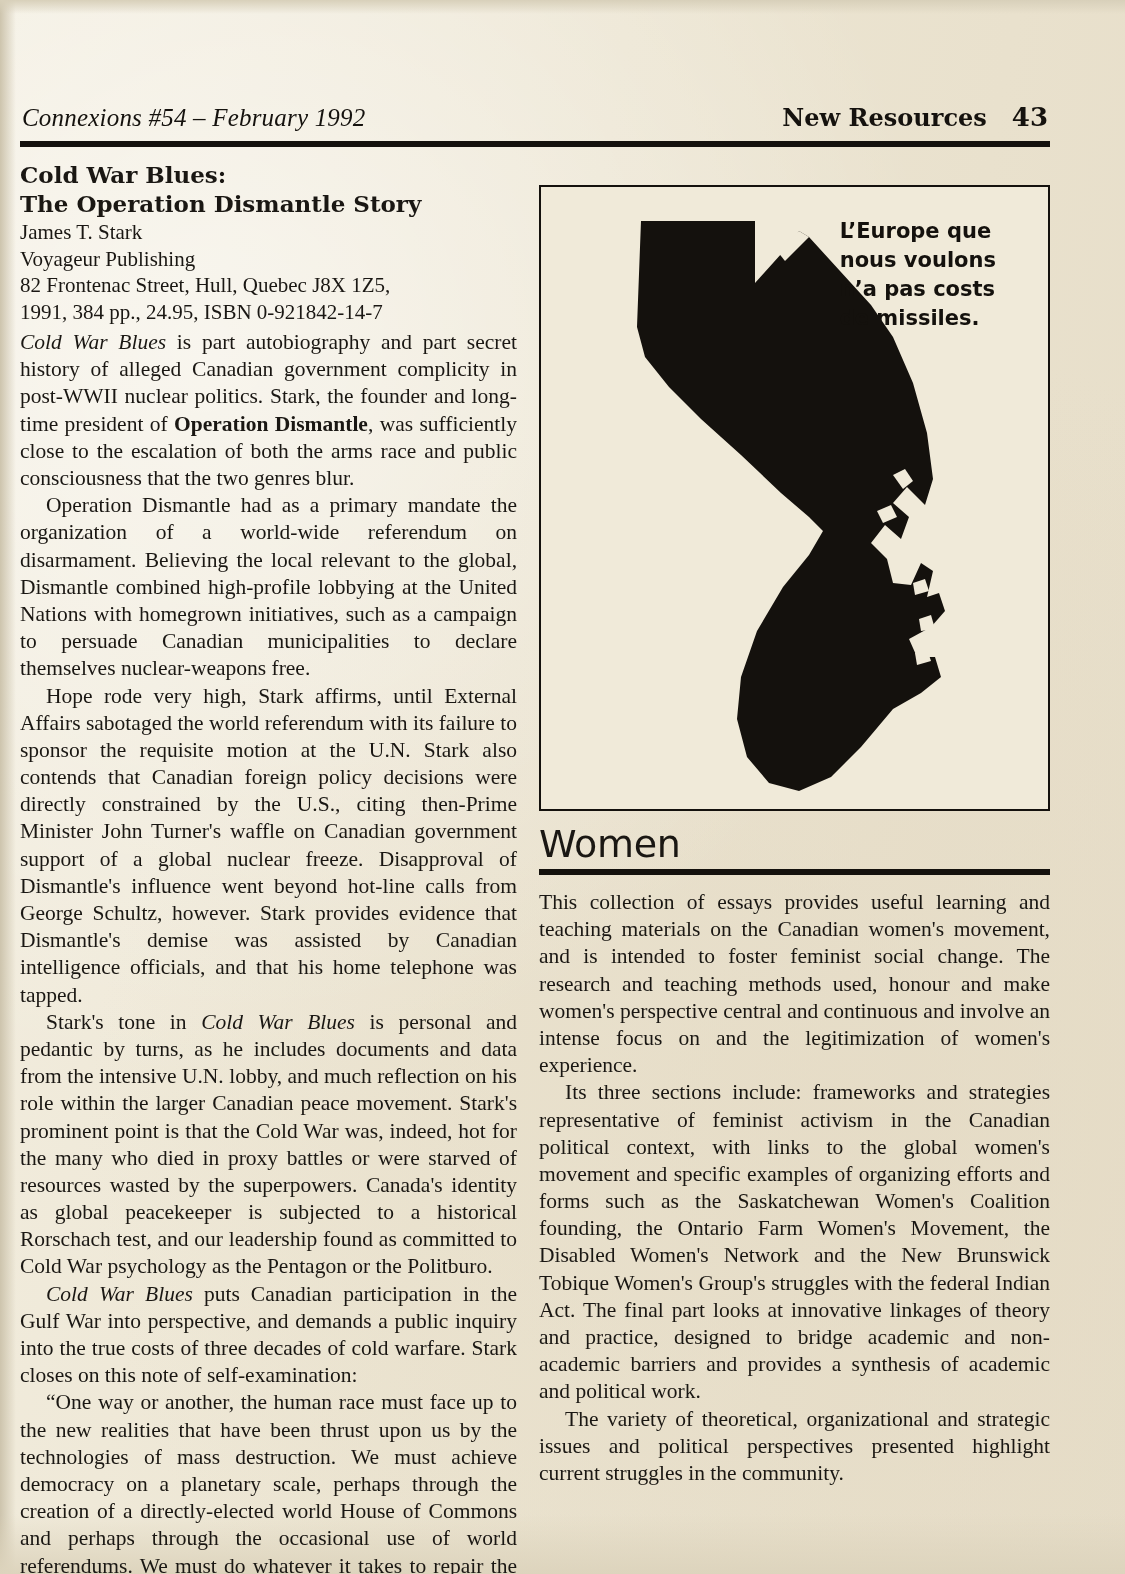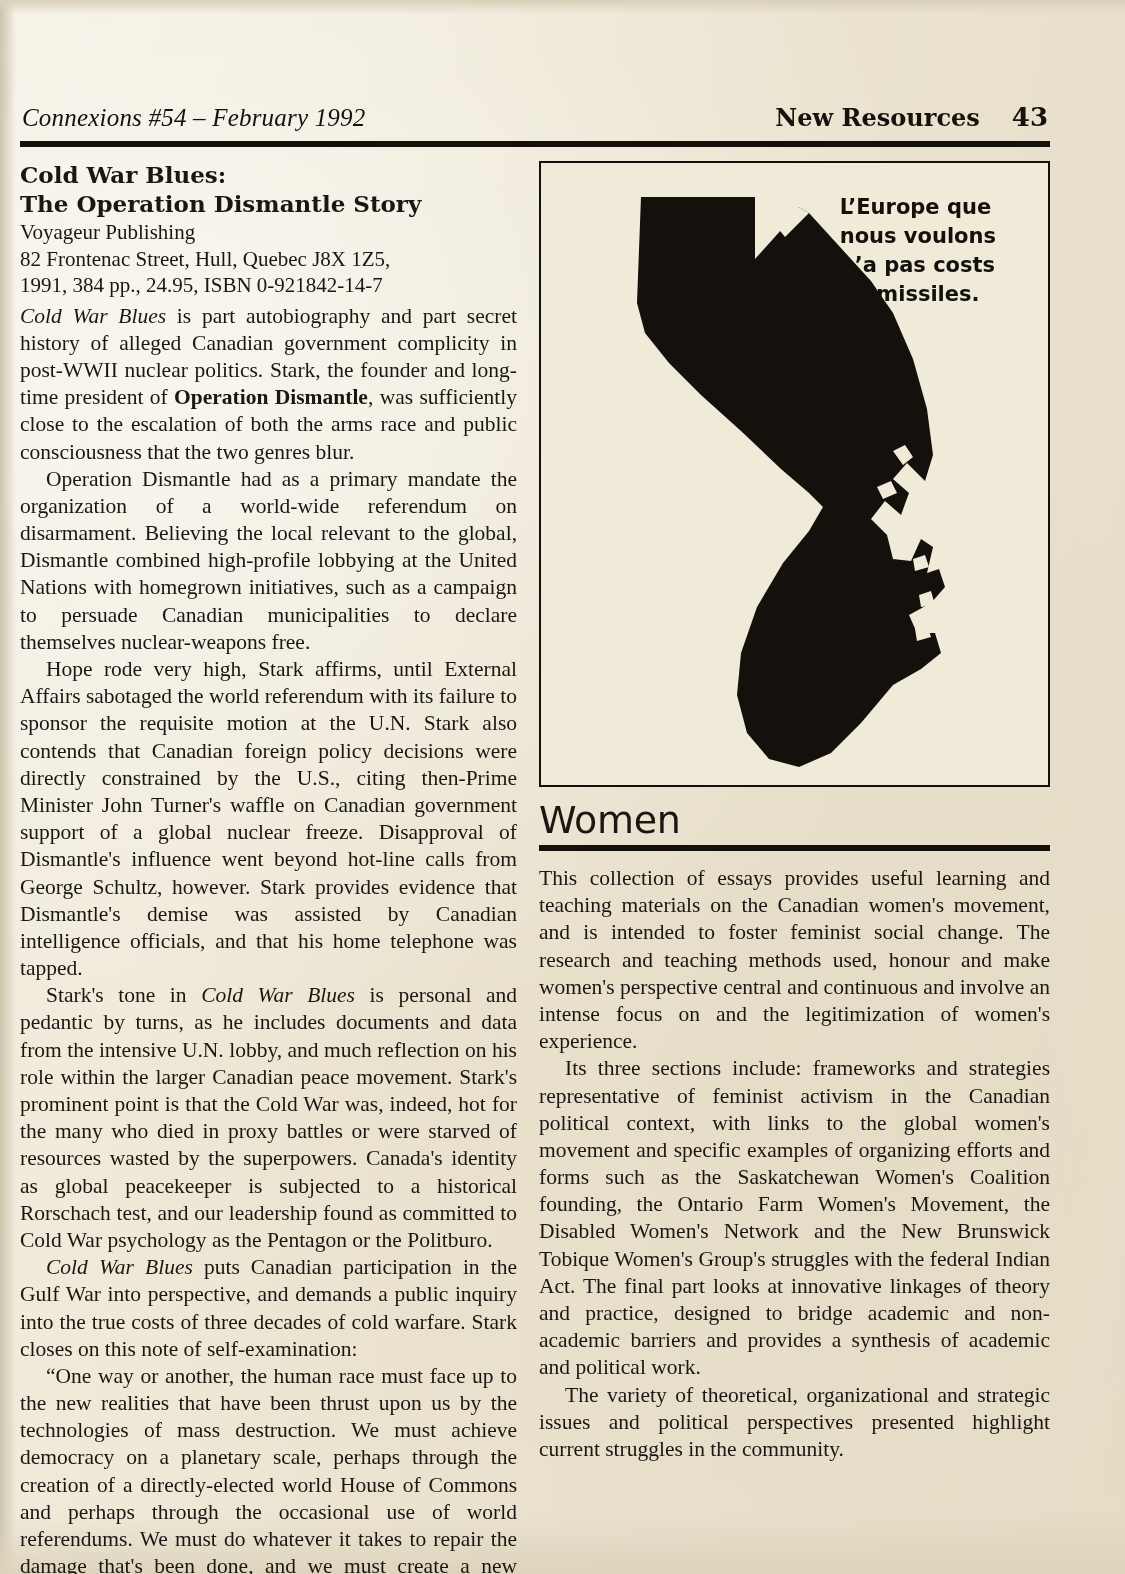--- a/index.html
+++ b/index.html
@@ -60,21 +60,21 @@
   .header-left {
     font-family: "Liberation Serif", serif;
     font-style: italic;
     font-size: 25px;
     letter-spacing: 0.2px;
     color: #15120e;
   }
   .header-right {
     display: flex;
     align-items: baseline;
-    gap: 32px;
+    gap: 25px;
   }
   .header-section {
     font-family: "DejaVu Serif", serif;
     font-weight: bold;
     font-size: 24px;
     color: #15120e;
   }
   .header-page {
     font-family: "DejaVu Serif", serif;
     font-weight: bold;
@@ -130,20 +130,21 @@
   .ital { font-style: italic; }
   .bold { font-weight: bold; }
 
   
   .illus-box {
     border: 2px solid #14110d;
     height: 622px;
     position: relative;
     overflow: hidden;
     background: #f0ead9;
+    margin-top: 24px;
   }
   .illus-caption {
     position: absolute;
     right: 52px;
     top: 30px;
     text-align: left;
     font-family: "DejaVu Sans", sans-serif;
     font-weight: bold;
     font-size: 21px;
     line-height: 1.38;
@@ -187,20 +188,21 @@
       </div>
     </div>
     <div class="rule-thick"></div>
 
     <div class="columns">
 
       <div class="col-left">
         <div class="book-title">Cold War Blues:</div>
         <div class="book-title">The Operation Dismantle Story</div>
         <div class="meta-block">
+          <div class="meta-line">James T. Stark</div>
           <div class="meta-line">Voyageur Publishing</div>
           <div class="meta-line">82 Frontenac Street, Hull, Quebec J8X 1Z5,</div>
           <div class="meta-line">1991, 384 pp., 24.95, ISBN 0-921842-14-7</div>
         </div>
 
         <p class="body first"><span class="ital">Cold War Blues</span> is part autobiography and part secret history of alleged Canadian government complicity in post-WWII nuclear politics. Stark, the founder and long-time president of <span class="bold">Operation Dismantle</span>, was sufficiently close to the escalation of both the arms race and public consciousness that the two genres blur.</p>
 
         <p class="body">Operation Dismantle had as a primary mandate the organization of a world-wide referendum on disarmament. Believing the local relevant to the global, Dismantle combined high-profile lobbying at the United Nations with homegrown initiatives, such as a campaign to persuade Canadian municipalities to declare themselves nuclear-weapons free.</p>
 
         <p class="body">Hope rode very high, Stark affirms, until External Affairs sabotaged the world referendum with its failure to sponsor the requisite motion at the U.N. Stark also contends that Canadian foreign policy decisions were directly constrained by the U.S., citing then-Prime Minister John Turner's waffle on Canadian government support of a global nuclear freeze. Disapproval of Dismantle's influence went beyond hot-line calls from George Schultz, however. Stark provides evidence that Dismantle's demise was assisted by Canadian intelligence officials, and that his home telephone was tapped.</p>

